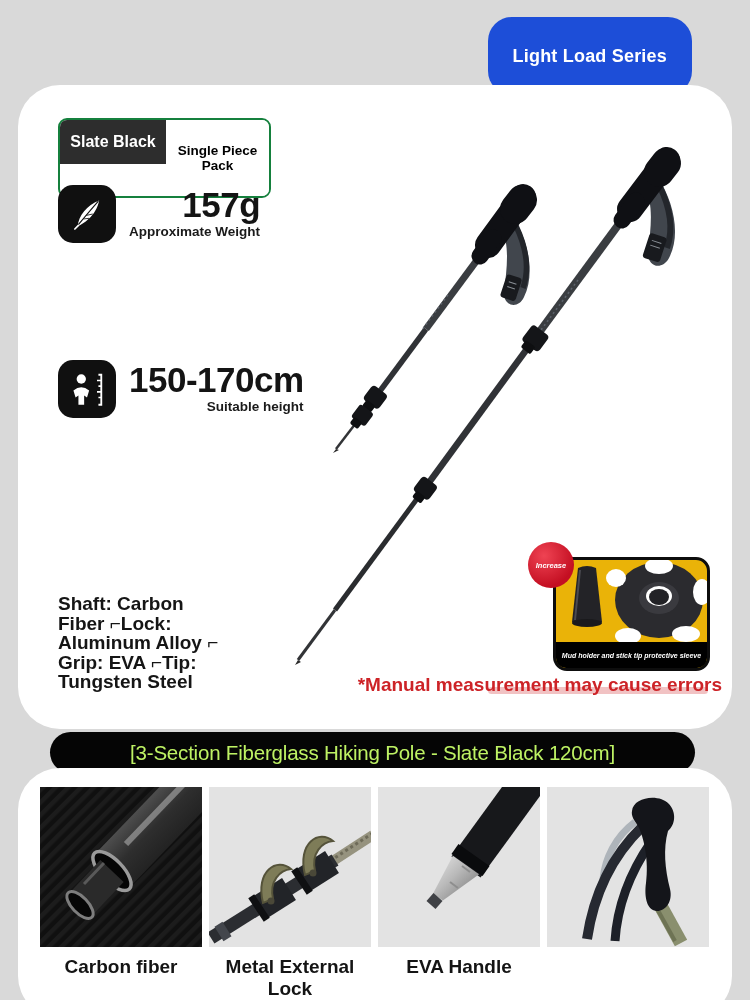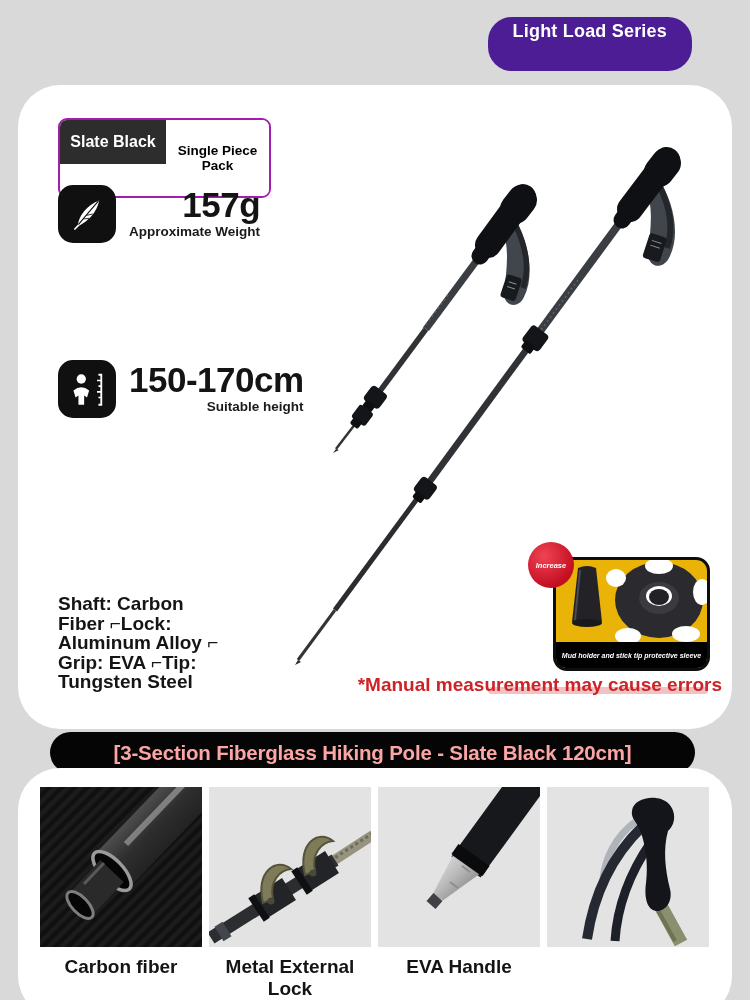--- a/index.html
+++ b/index.html
@@ -1,29 +1,29 @@
 <!DOCTYPE html>
 <html><head>
 <meta charset="utf-8">
 <style>
   html,body{margin:0;padding:0;}
   body{background:#d9d9d9;font-family:"Liberation Sans","DejaVu Sans",sans-serif;}
   .stage{position:relative;width:750px;height:1000px;background:#d9d9d9;overflow:hidden;}
 
   
-  .series-badge{position:absolute;top:17px;right:58px;height:46px;padding:4px 25px;
-    background:#4c1d95;color:#fff;border-radius:24px;display:flex;
+  .series-badge{position:absolute;top:17px;right:58px;height:46px;padding:16px 25px;
+    background:#1d4ed8;color:#fff;border-radius:24px;display:flex;align-items:center;
     font-size:18px;font-weight:700;letter-spacing:.2px;}
 
   
   .card-top{position:absolute;left:18px;top:85px;width:714px;height:644px;
     background:#fff;border-radius:42px;}
 
   
-  .variant{position:absolute;left:40px;top:33px;display:flex;border:2px solid #a21caf;
+  .variant{position:absolute;left:40px;top:33px;display:flex;border:2px solid #15803d;
     border-radius:9px;overflow:hidden;background:#fff;}
   .variant-color{background:#2d2d2d;color:#fff;width:106px;height:44px;display:flex;
     align-items:center;justify-content:center;font-size:16px;font-weight:700;}
   .variant-pack{background:#fff;color:#000000;width:95px;height:44px;display:flex;
     align-items:center;justify-content:center;text-align:center;font-size:13.5px;
     font-weight:700;line-height:15px;padding:16px 4px;}
 
   
   .spec-row{position:absolute;left:40px;display:flex;align-items:flex-start;}
   .spec-row.r1{top:100px;} .spec-row.r2{top:176px;} .spec-row.r3{top:252px;margin-top:23px;}
@@ -52,22 +52,22 @@
   .inset-art{position:absolute;left:0;top:0;}
 
   
   .smudge{position:absolute;left:470px;top:602px;width:220px;height:7px;
     background:rgba(205,35,39,.28);border-radius:4px;}
   .disclaimer{position:absolute;right:10px;top:589px;font-size:19px;font-weight:700;
     color:#cd2327;}
 
   
   .banner{position:absolute;left:50px;top:732px;width:645px;height:41px;background:#050505;
-    border-radius:21px;color:#fca5a5;display:flex;align-items:center;justify-content:center;
-    font-size:20.5px;font-weight:700;letter-spacing:-.2px;}
+    border-radius:21px;color:#bef264;display:flex;align-items:center;justify-content:center;
+    font-size:20.5px;font-weight:400;letter-spacing:-.2px;}
 
   
   .card-bottom{position:absolute;left:18px;top:768px;width:714px;height:250px;
     background:#fff;border-radius:42px;}
   .thumbs{position:absolute;left:22px;top:19px;display:flex;gap:7px;}
   .thumb{width:162px;height:160px;overflow:hidden;background:#e3e3e3;}
   .captions{position:absolute;left:22px;top:188px;display:flex;gap:7px;justify-content:flex-end;}
   .caption{width:162px;text-align:center;font-size:19px;font-weight:700;color:#141414;}
 </style>
 </head>

